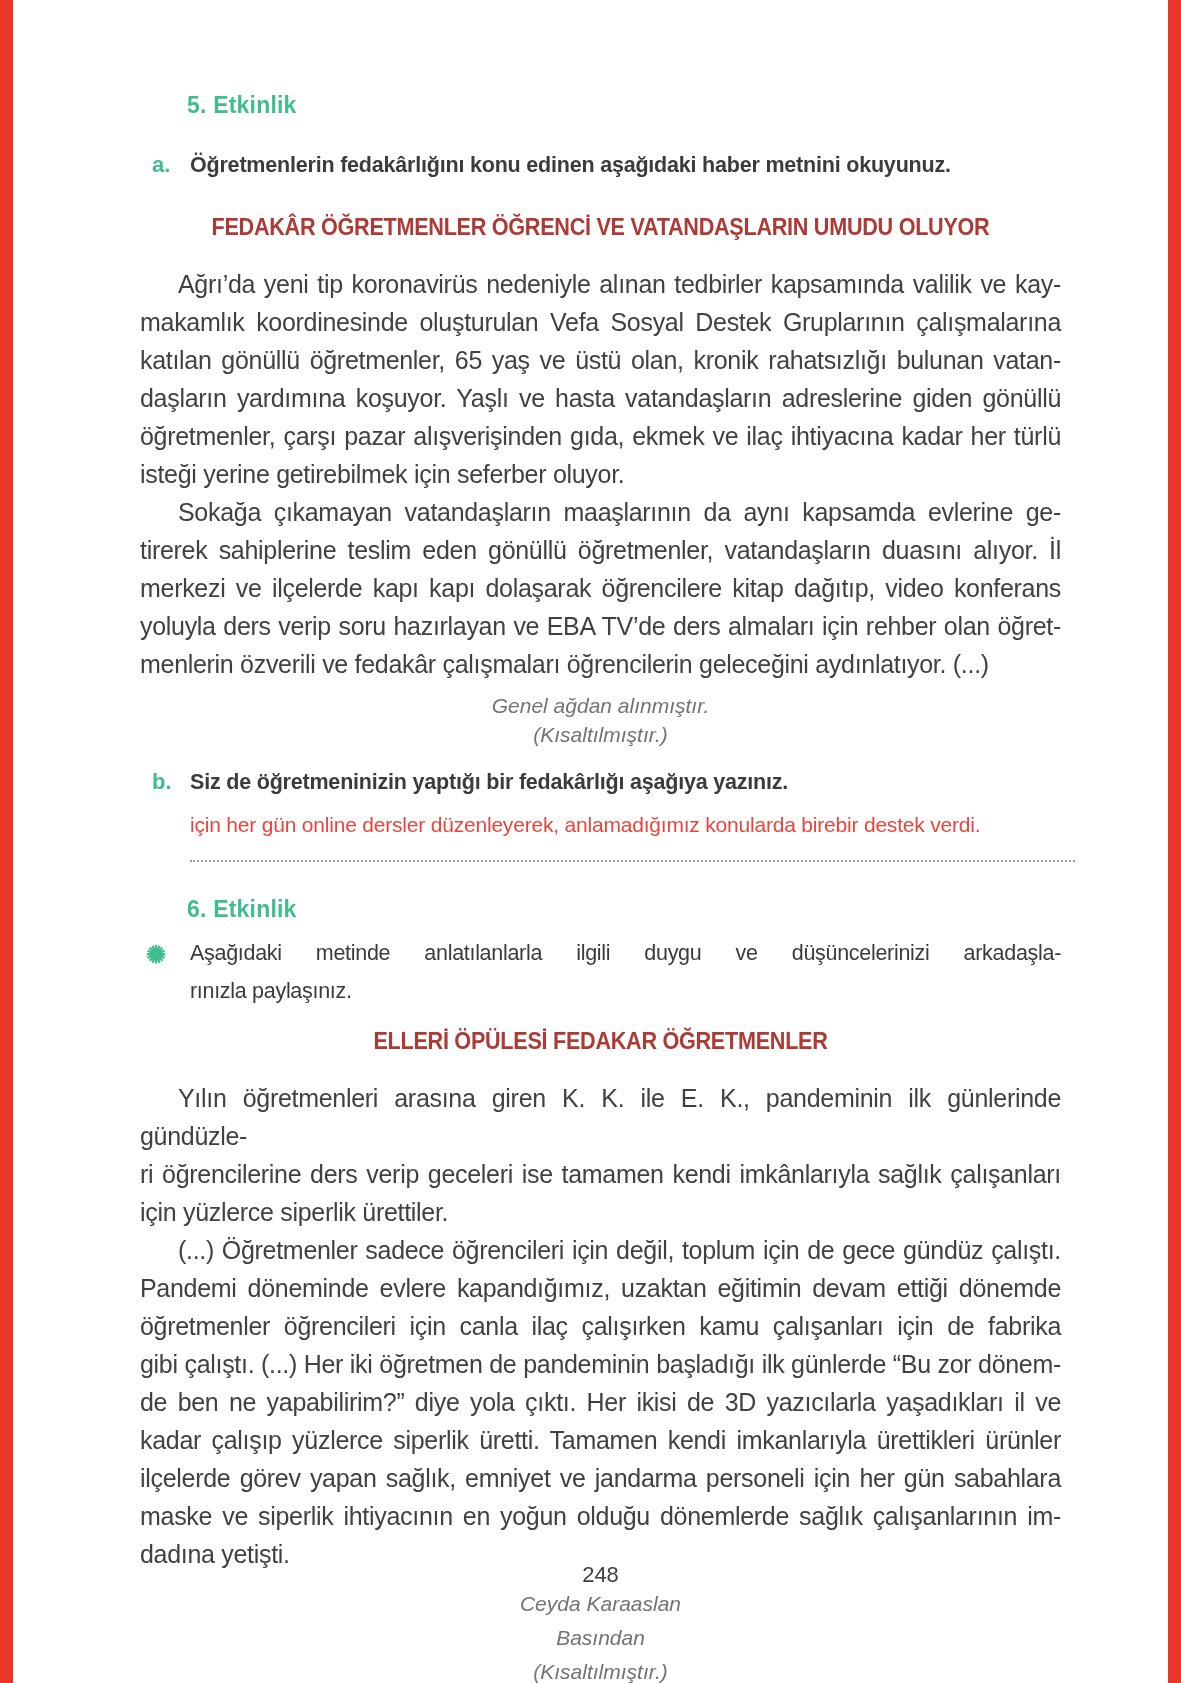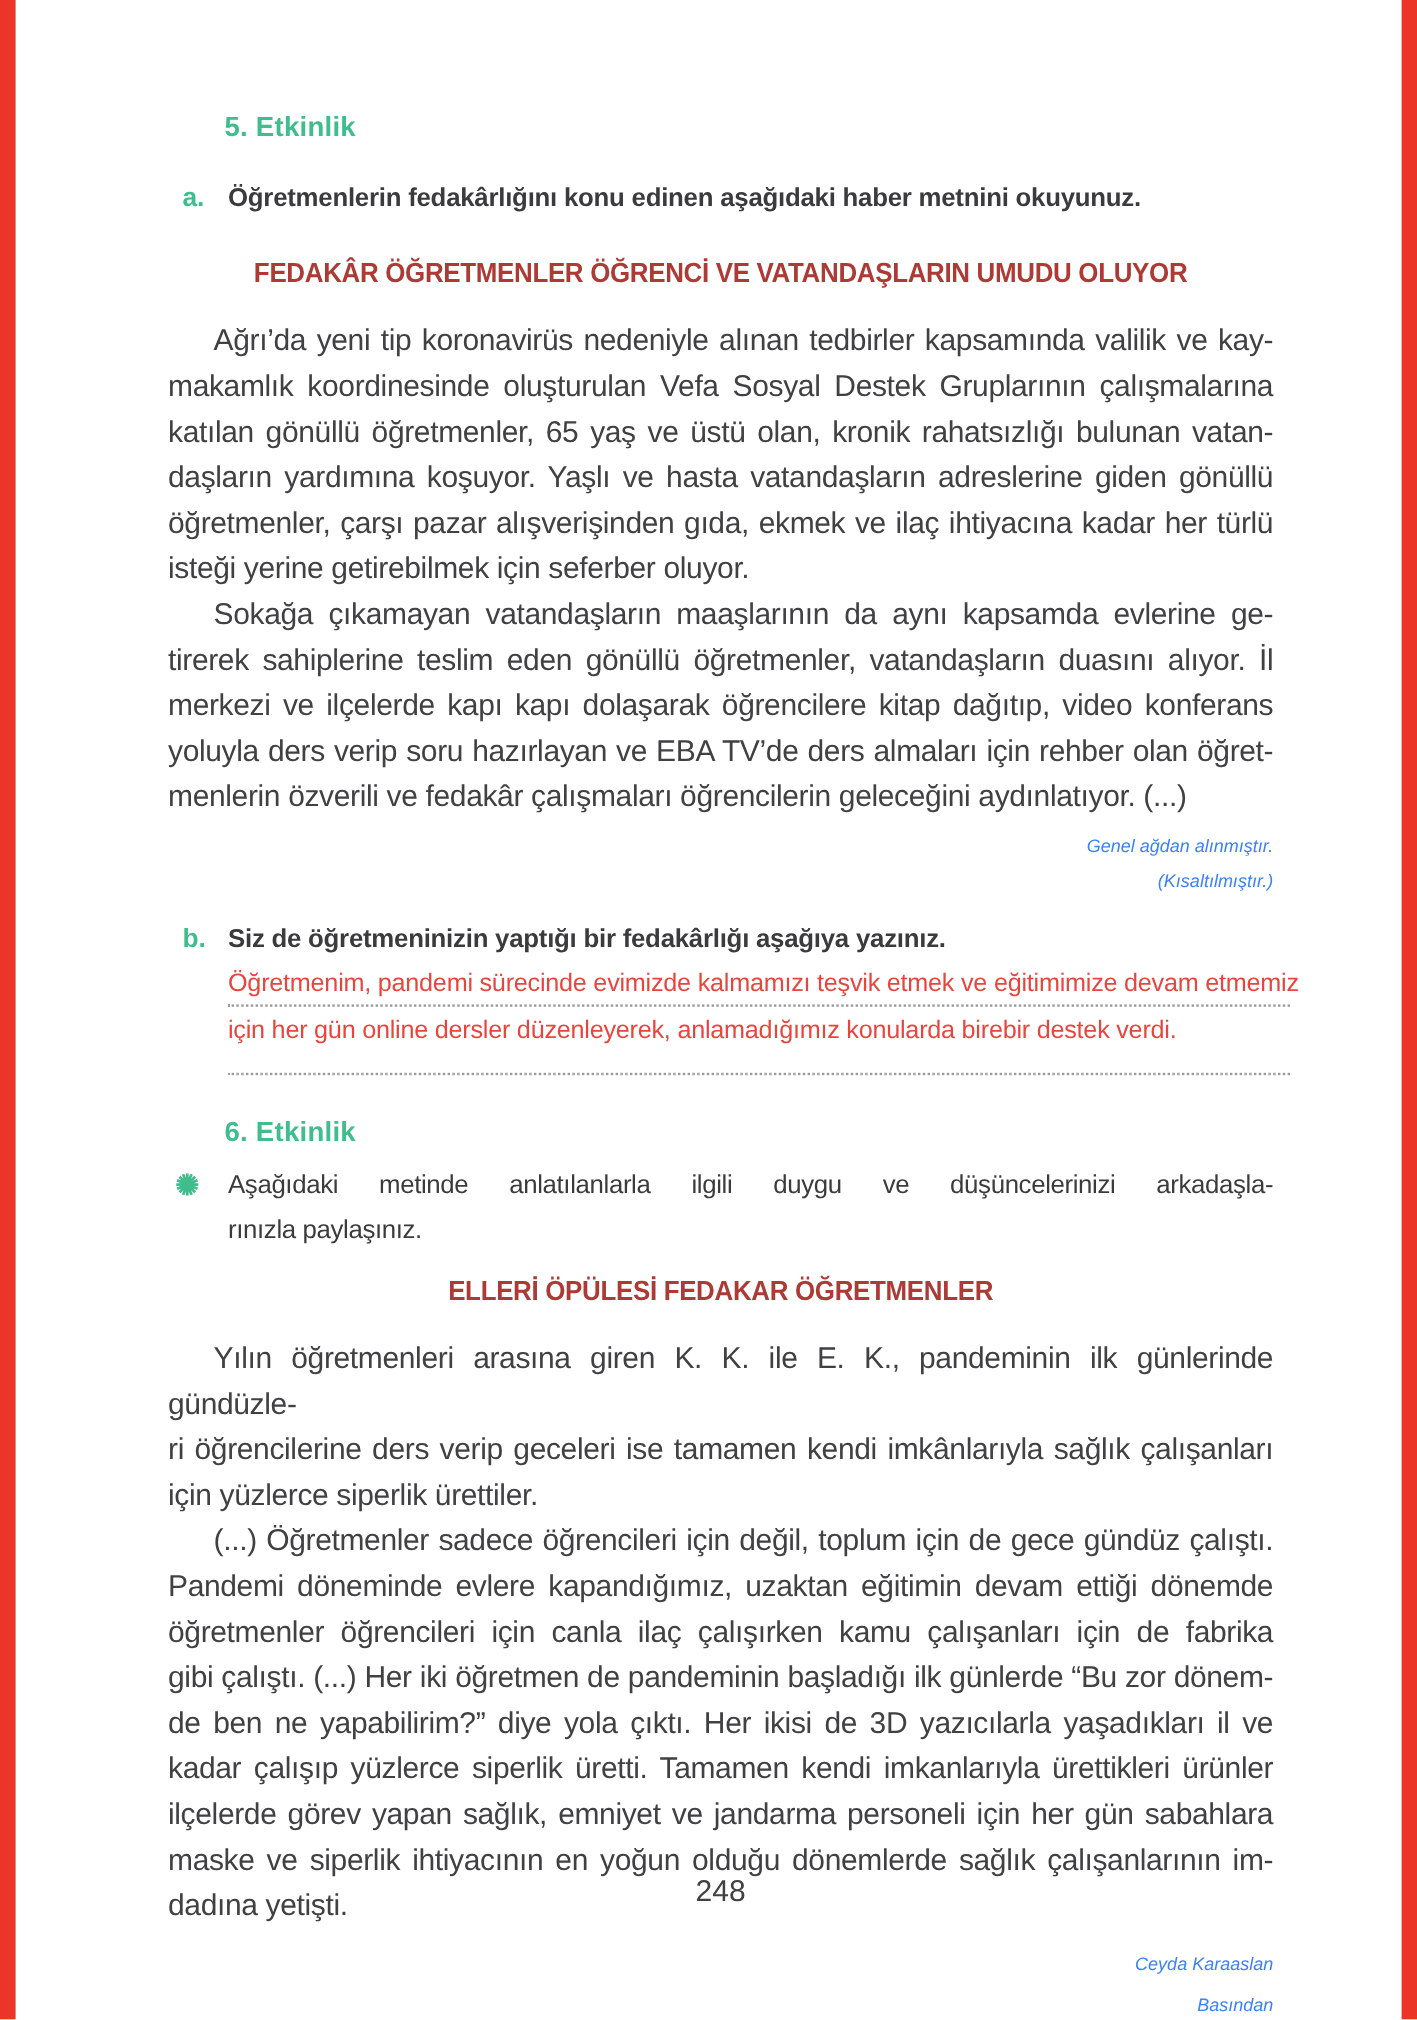--- a/index.html
+++ b/index.html
@@ -52,36 +52,36 @@
   .para{margin-top:14px;}
   .para.tight{margin-top:0;}
   .bl{
     font-size:25px;line-height:38px;letter-spacing:-0.3px;color:#414042;
     white-space:nowrap;
   }
   .bl.just{text-align:justify;text-align-last:justify;white-space:normal;}
   .bl.indent{text-indent:38px;}
 
   .src{
-    text-align:right;font-style:italic;font-size:15px;line-height:29px;
-    color:#3b82f6;margin-top:8px;
+    text-align:center;font-style:italic;font-size:21px;line-height:29px;
+    color:#737373;margin-top:8px;
   }
   .src.bottom{line-height:34px;margin-top:14px;}
 
   .answers{margin:6px 0 0 50px;width:885px;color:#e8453e;}
   .ans-line{
     font-size:21px;line-height:30px;letter-spacing:-0.2px;white-space:nowrap;
     border-bottom:2px dotted #9b9b9b;
   }
   .ans-line.one{padding-bottom:2px;}
   .ans-line.two{padding-top:5px;padding-bottom:20px;}
 
   .page-num{
     position:absolute;left:0;right:0;top:1562px;text-align:center;
-    font-size:25px;color:#414042;
+    font-size:22px;color:#414042;
   }
 </style>
 </head>
 <body>
 
 <div class="edge left"></div>
 <div class="edge right"></div>
 
 <div class="content">
 
@@ -115,21 +115,20 @@
     <div>Genel ağdan alınmıştır.</div>
     <div>(Kısaltılmıştır.)</div>
   </div>
 
   <div class="item b">
     <span class="marker">b.</span>
     <span class="instr">Siz de öğretmeninizin yaptığı bir fedakârlığı aşağıya yazınız.</span>
   </div>
 
   <div class="answers">
-    <div class="ans-line one">Öğretmenim, pandemi sürecinde evimizde kalmamızı teşvik etmek ve eğitimimize devam etmemiz</div>
     <div class="ans-line two">için her gün online dersler düzenleyerek, anlamadığımız konularda birebir destek verdi.</div>
   </div>
 
   <h2 class="act-h second">6. Etkinlik</h2>
 
   <div class="item bullet">
     <span class="bullet-icon">✺</span>
     <div class="instr-line just">Aşağıdaki metinde anlatılanlarla ilgili duygu ve düşüncelerinizi arkadaşla-</div>
     <div class="instr-line">rınızla paylaşınız.</div>
   </div>

